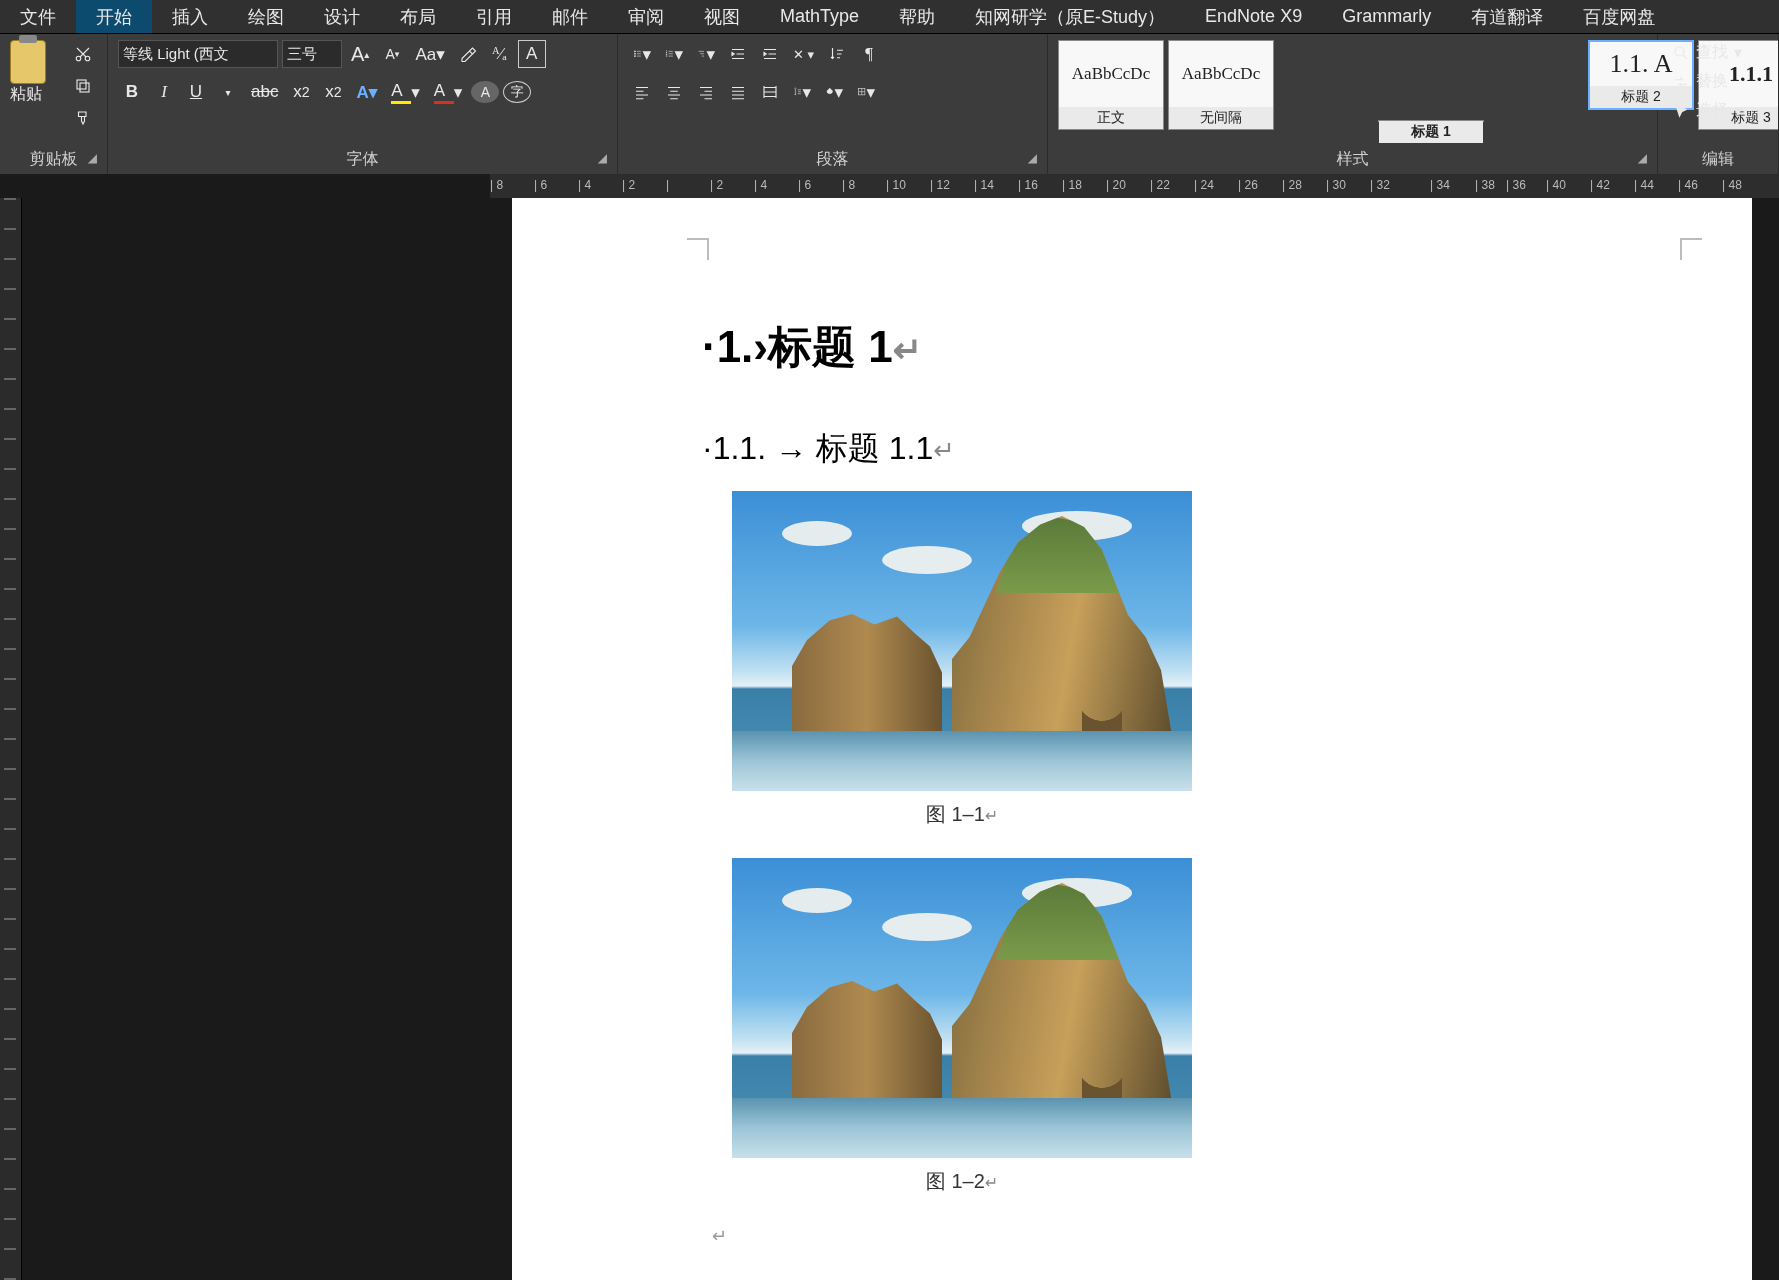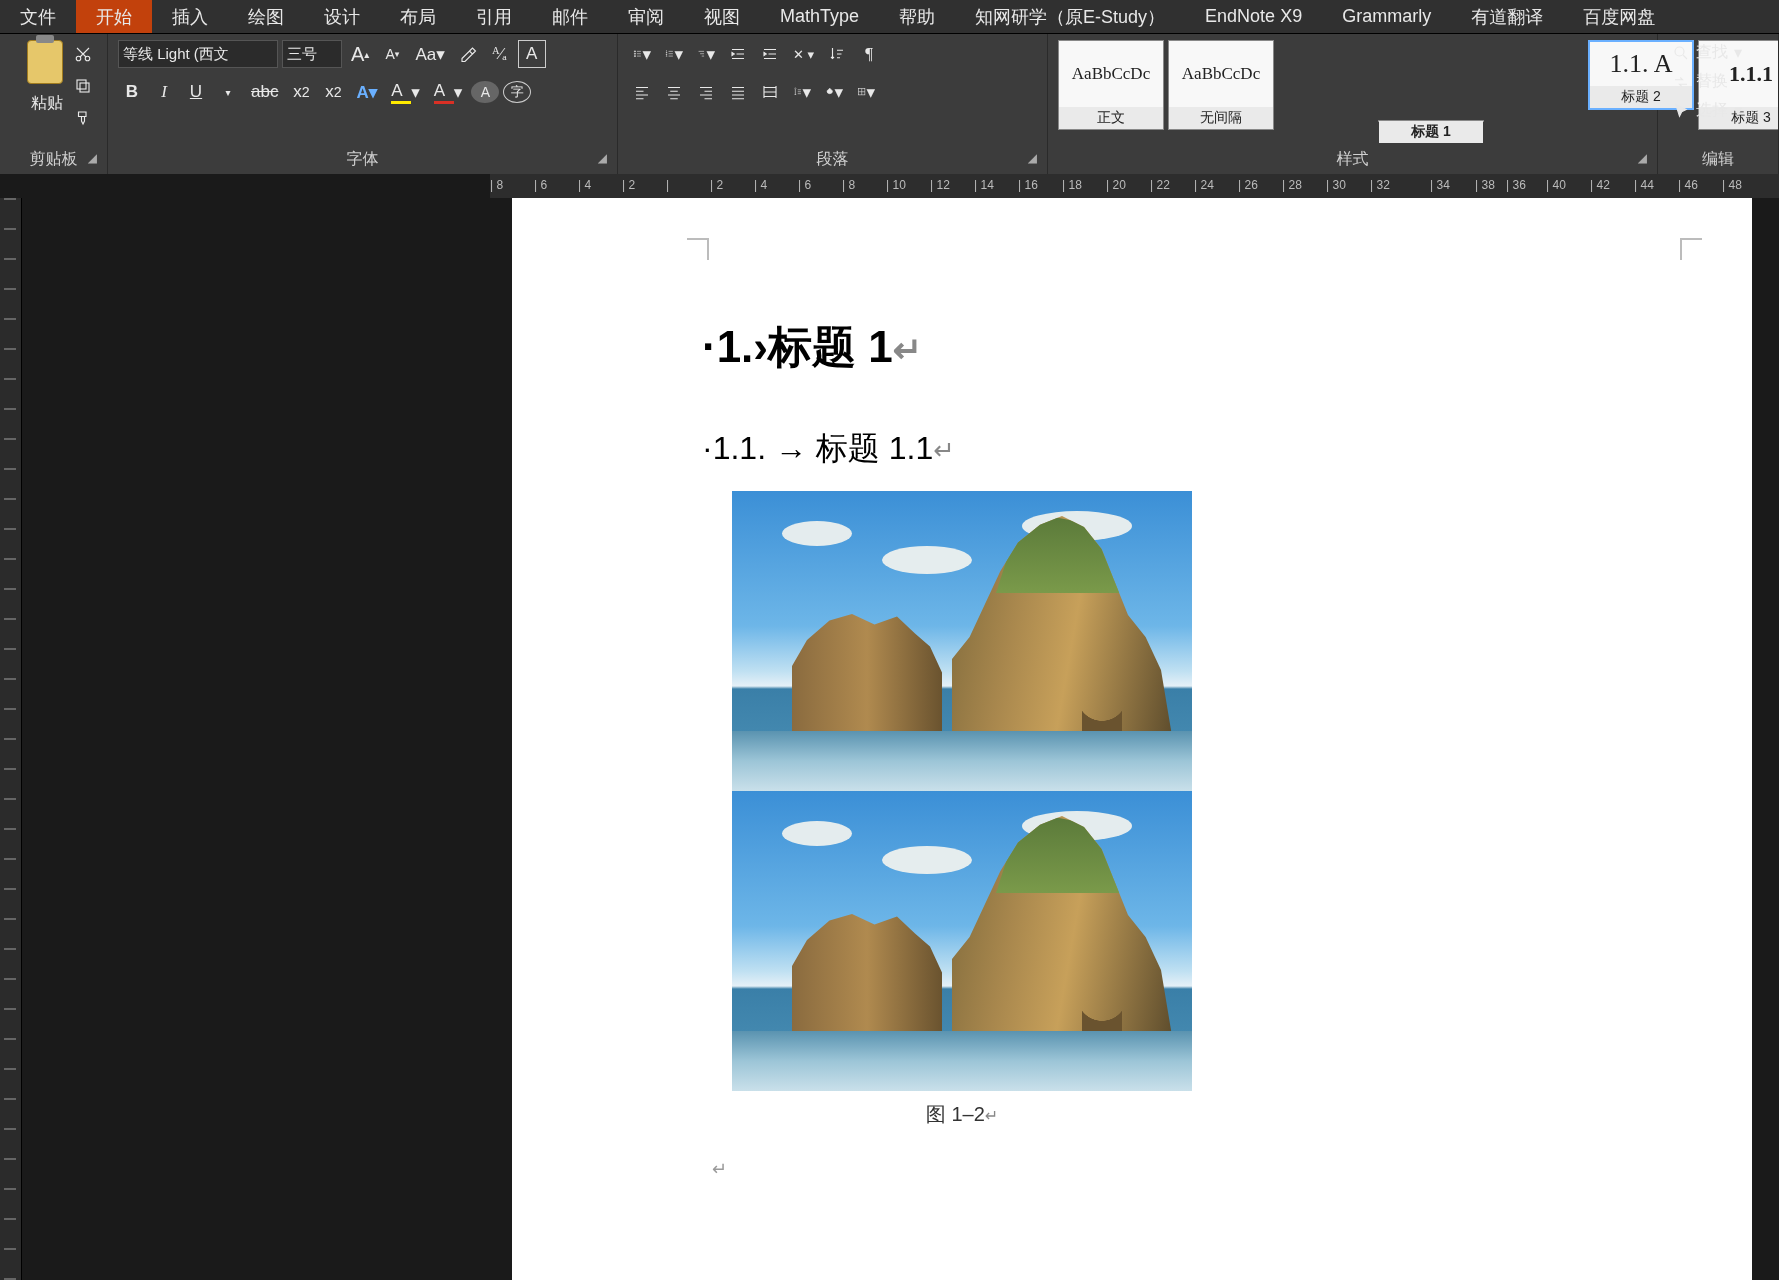--- a/index.html
+++ b/index.html
@@ -1,31 +1,31 @@
 <!DOCTYPE html>
 <html><head>
 <meta charset="utf-8">
 <style>
   :root{--bg:#2b2b2b;--bg2:#3c3c3c;--bg3:#494949;--text:#e8e8e8;--accent:#4a4a4a;--page:#ffffff;}
   *{box-sizing:border-box;font-family:"Microsoft YaHei","Segoe UI",sans-serif;}
   body{margin:0;background:#1a1a1a;color:var(--text);width:1779px;height:1280px;overflow:hidden;position:relative;}
   
   .menubar{display:flex;align-items:stretch;background:#303030;height:34px;border-bottom:1px solid #000;}
   .menubar .item{padding:0 20px;display:flex;align-items:center;font-size:18px;color:#e8e8e8;cursor:pointer;}
-  .menubar .item.active{background:#c2410c;}
+  .menubar .item.active{background:#0c4a6e;}
   
   .ribbon{display:flex;align-items:stretch;background:#3c3c3c;height:140px;}
   .group{border-right:1px solid #2a2a2a;padding:6px 10px 0 10px;display:flex;flex-direction:column;justify-content:space-between;}
   .group-body{display:flex;align-items:flex-start;gap:6px;flex:1;}
   .group-label{text-align:center;font-size:16px;color:#d0d0d0;padding:4px 0;position:relative;}
   .group-label .launcher{position:absolute;right:0;top:6px;font-size:12px;color:#aaa;cursor:pointer;}
   .btn{display:inline-flex;align-items:center;justify-content:center;min-width:28px;height:28px;padding:0 4px;color:#e8e8e8;font-size:17px;cursor:pointer;border:1px solid transparent;}
   .col{display:flex;flex-direction:column;gap:4px;}
   .row{display:flex;align-items:center;gap:4px;}
-  .big-paste{width:56px;display:flex;flex-direction:column;align-items:flex-end;gap:9px;cursor:pointer;}
+  .big-paste{width:56px;display:flex;flex-direction:column;align-items:flex-start;gap:0;cursor:pointer;}
   .big-paste .clipboard{width:36px;height:44px;background:#e6c76a;border:1px solid #a07b1f;border-radius:4px;position:relative;}
   .big-paste .clipboard:before{content:"";position:absolute;top:-6px;left:8px;right:8px;height:8px;background:#888;border-radius:2px;}
   .select-box{background:#2b2b2b;border:1px solid #555;color:#e8e8e8;font-size:15px;height:28px;padding:0 4px;}
   
   .style-gallery{display:flex;gap:4px;align-items:stretch;height:90px;}
   .style-card{width:106px;background:#f8f8f8;border:1px solid #888;display:flex;flex-direction:column;cursor:pointer;color:#222;}
   .style-card.selected{border:2px solid #6ab0ff;}
   .style-card .preview{flex:1;display:flex;align-items:center;justify-content:center;font-size:17px;font-family:"SimSun",serif;white-space:nowrap;overflow:hidden;}
   .style-card .name{text-align:center;font-size:14px;background:#eaeaea;padding:2px 0;}
   .style-card.h1 .preview{font-size:32px;font-weight:bold;}
@@ -374,20 +374,21 @@
         <div class="photo">
           <div class="sky"></div>
           <div class="cloud" style="top:30px;left:50px;width:70px;height:25px"></div>
           <div class="cloud" style="top:55px;left:150px;width:90px;height:28px"></div>
           <div class="cloud" style="top:20px;right:60px;width:110px;height:30px"></div>
           <div class="rock1"></div>
             <div class="rock2"></div>
             <div class="arch"></div>
             <div class="sea"></div>
         </div>
+        <div class="caption"><span>图 1–1</span><span class="para-mark">↵</span></div>
       </div>
 
       <div class="figure">
         <div class="photo">
           <div class="sky"></div>
           <div class="cloud" style="top:30px;left:50px;width:70px;height:25px"></div>
           <div class="cloud" style="top:55px;left:150px;width:90px;height:28px"></div>
           <div class="cloud" style="top:20px;right:60px;width:110px;height:30px"></div>
           <div class="rock1"></div>
             <div class="rock2"></div>

